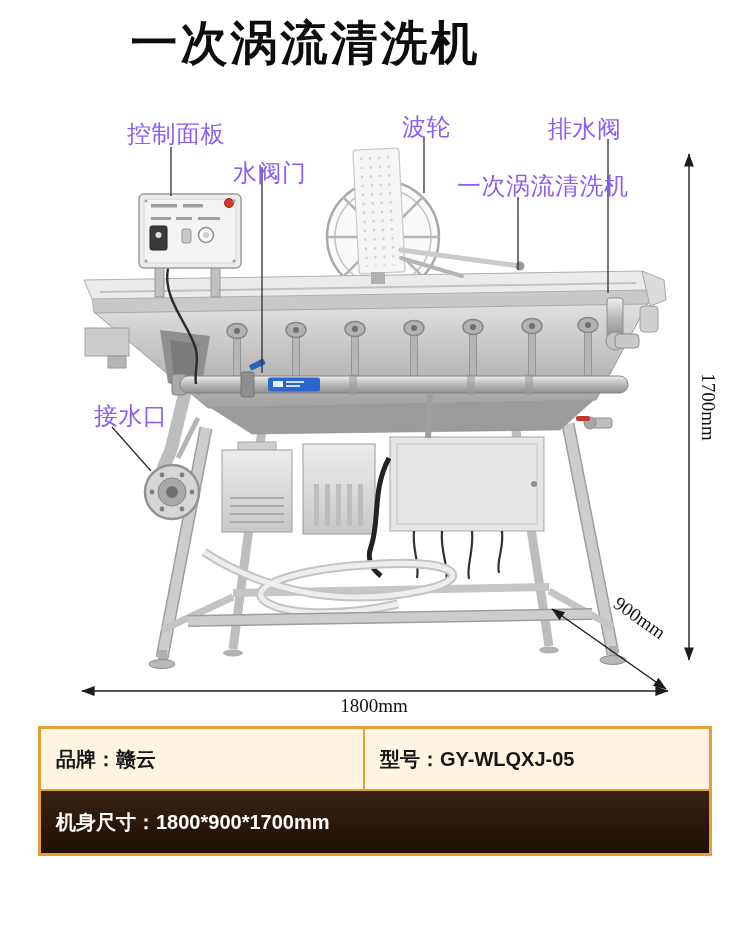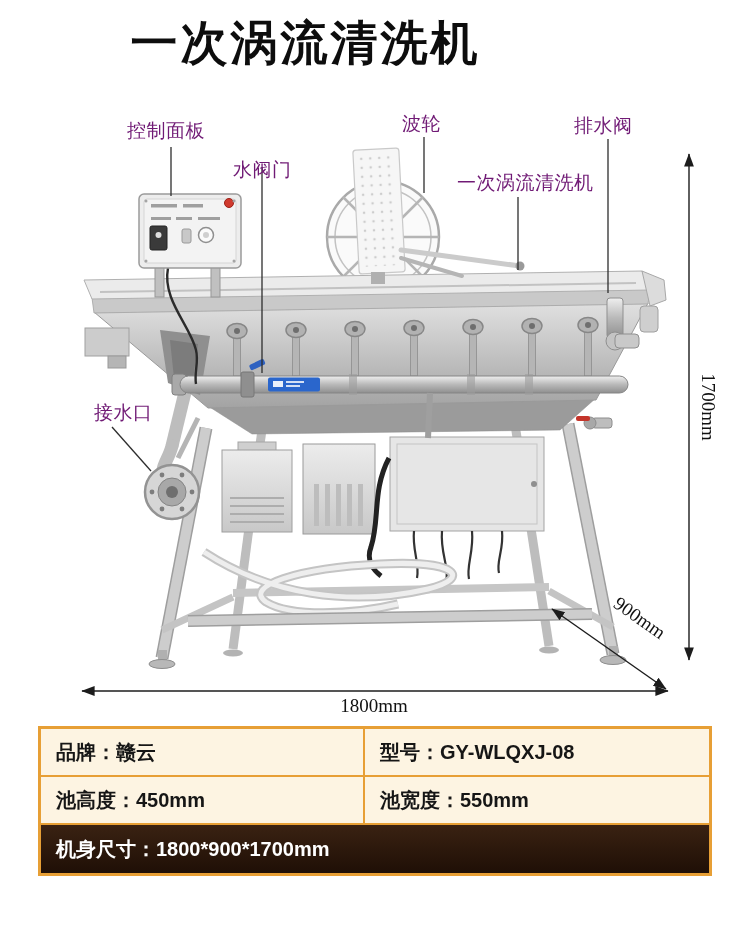--- a/index.html
+++ b/index.html
@@ -9,29 +9,29 @@
     font-family:"Liberation Sans", sans-serif; color:#111;
   }
   .title {
     position:absolute; top:12px; left:0; width:611px; text-align:center;
     font-size:47px; font-weight:900; letter-spacing:3px; color:#0d0d0d;
     font-family:"Liberation Sans", sans-serif;
   }
   .figure { position:absolute; top:100px; left:0; width:750px; height:620px; }
   .figure svg { position:absolute; left:0; top:0; }
   .callout {
-    position:absolute; font-size:19px; font-weight:400; color:#701a75;
+    position:absolute; font-size:24px; font-weight:400; color:#8b5cf6;
     letter-spacing:0.5px; white-space:nowrap;
   }
   .dim-text { font-family:"Liberation Serif", serif; font-size:19px; fill:#111; }
   .spec-table {
     position:absolute; left:38px; top:726px; width:674px;
     border:3px solid #e79f35; background:#fdf4e2;
   }
-  .spec-row { display:flex; height:48px; border-bottom:2px solid #e79f35; }
+  .spec-row { display:flex; height:62px; border-bottom:2px solid #e79f35; }
   .spec-row:last-child { border-bottom:none; }
   .spec-cell {
     display:flex; align-items:center; padding-left:15px;
     font-size:20px; font-weight:700; color:#161616;
     border-right:2px solid #e79f35; flex:1;
   }
   .spec-cell.first { flex:0 0 48.5%; }
   .spec-cell:last-child { border-right:none; }
   .spec-row.footer { background:linear-gradient(180deg,#3a2212,#1f0f06); }
   .spec-row.footer .spec-cell { color:#ffffff; border-right:none; }
@@ -257,30 +257,26 @@
       <line x1="552" y1="509" x2="666" y2="589" marker-start="url(#arrow)" marker-end="url(#arrow)"></line>
     </g>
     <text class="dim-text" x="702" y="307" transform="rotate(90 702 307)" text-anchor="middle">1700mm</text>
     <text class="dim-text" x="374" y="612" text-anchor="middle">1800mm</text>
     <text class="dim-text" x="636" y="523" transform="rotate(35 636 523)" text-anchor="middle">900mm</text>
   </svg>
 
   <div class="callout" style="left:127px; top:18px;">控制面板</div>
   <div class="callout" style="left:233px; top:57px;">水阀门</div>
   <div class="callout" style="left:402px; top:11px;text-align:center;">波轮</div>
-  <div class="callout" style="left:574px; top:13px;">排水阀</div>
+  <div class="callout" style="left:548px; top:13px;">排水阀</div>
   <div class="callout" style="left:457px; top:70px;">一次涡流清洗机</div>
   <div class="callout" style="left:78px;  top:300px;margin-left:16px;">接水口</div>
 </div>
 
 <div class="spec-table">
   <div class="spec-row">
     <div class="spec-cell first">品牌：赣云</div>
-    <div class="spec-cell">型号：GY-WLQXJ-08</div>
-  </div>
-  <div class="spec-row">
-    <div class="spec-cell first">池高度：450mm</div>
-    <div class="spec-cell">池宽度：550mm</div>
+    <div class="spec-cell">型号：GY-WLQXJ-05</div>
   </div>
   <div class="spec-row footer">
     <div class="spec-cell">机身尺寸：1800*900*1700mm</div>
   </div>
 </div>
 
 </body></html>

